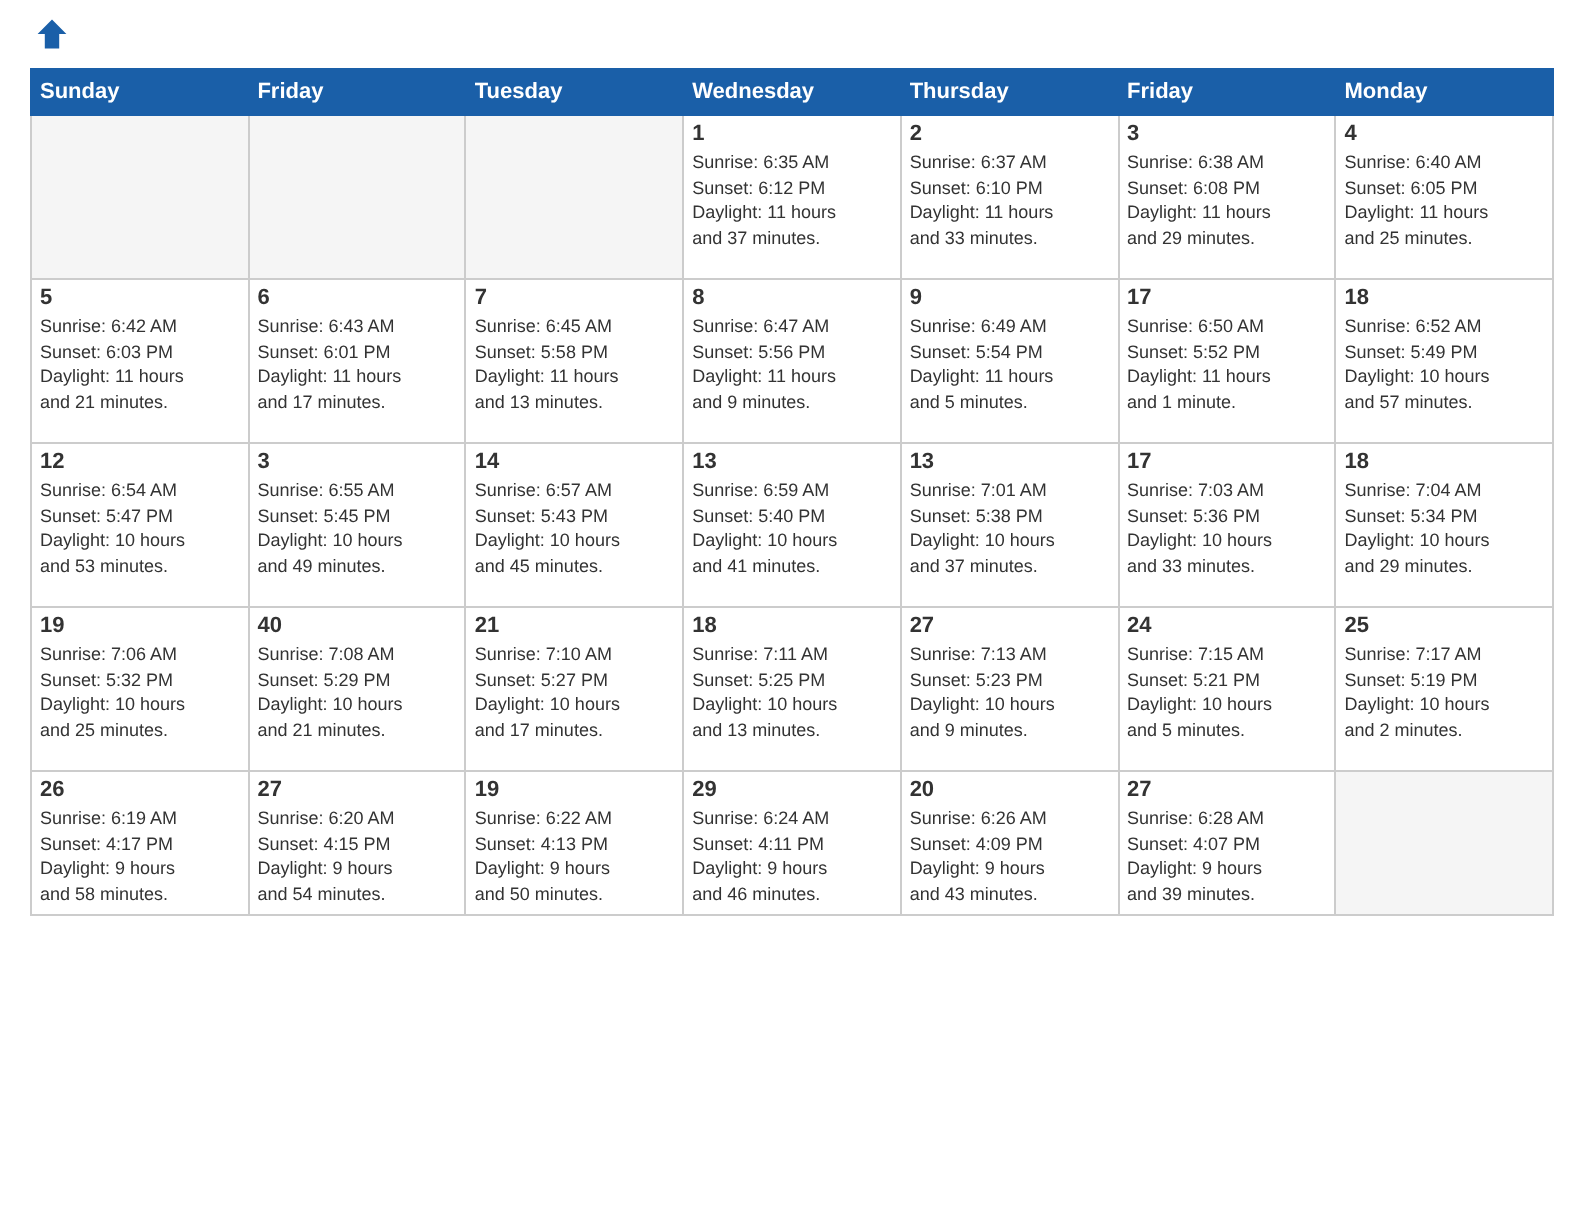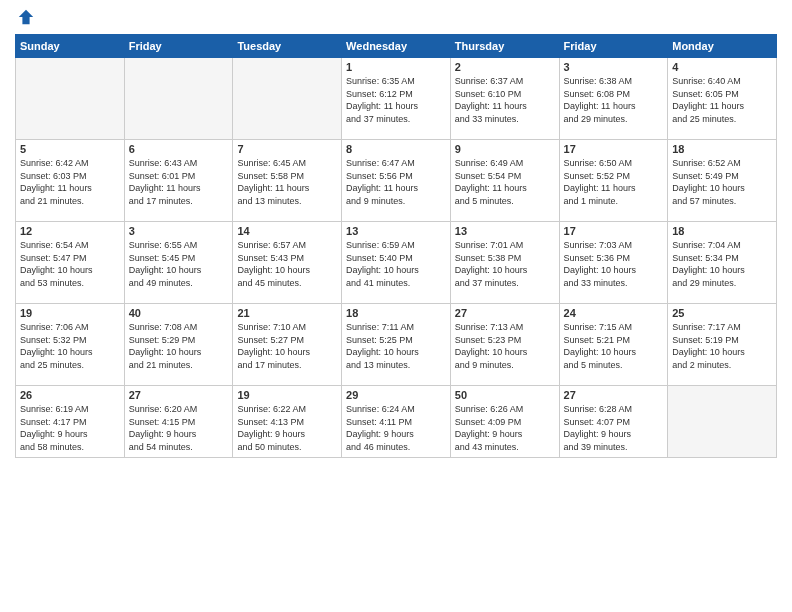--- a/index.html
+++ b/index.html
@@ -259,21 +259,21 @@
           </td>
           <td>
             <span class="day-num">19</span>
             <div class="day-info">Sunrise: 6:22 AM<br>Sunset: 4:13 PM<br>Daylight: 9 hours<br>and 50 minutes.</div>
           </td>
           <td>
             <span class="day-num">29</span>
             <div class="day-info">Sunrise: 6:24 AM<br>Sunset: 4:11 PM<br>Daylight: 9 hours<br>and 46 minutes.</div>
           </td>
           <td>
-            <span class="day-num">50</span>
+            <span class="day-num">20</span>
             <div class="day-info">Sunrise: 6:26 AM<br>Sunset: 4:09 PM<br>Daylight: 9 hours<br>and 43 minutes.</div>
           </td>
           <td>
             <span class="day-num">27</span>
             <div class="day-info">Sunrise: 6:28 AM<br>Sunset: 4:07 PM<br>Daylight: 9 hours<br>and 39 minutes.</div>
           </td>
           <td class="empty"></td>
         </tr>
       </tbody>
   </table>

